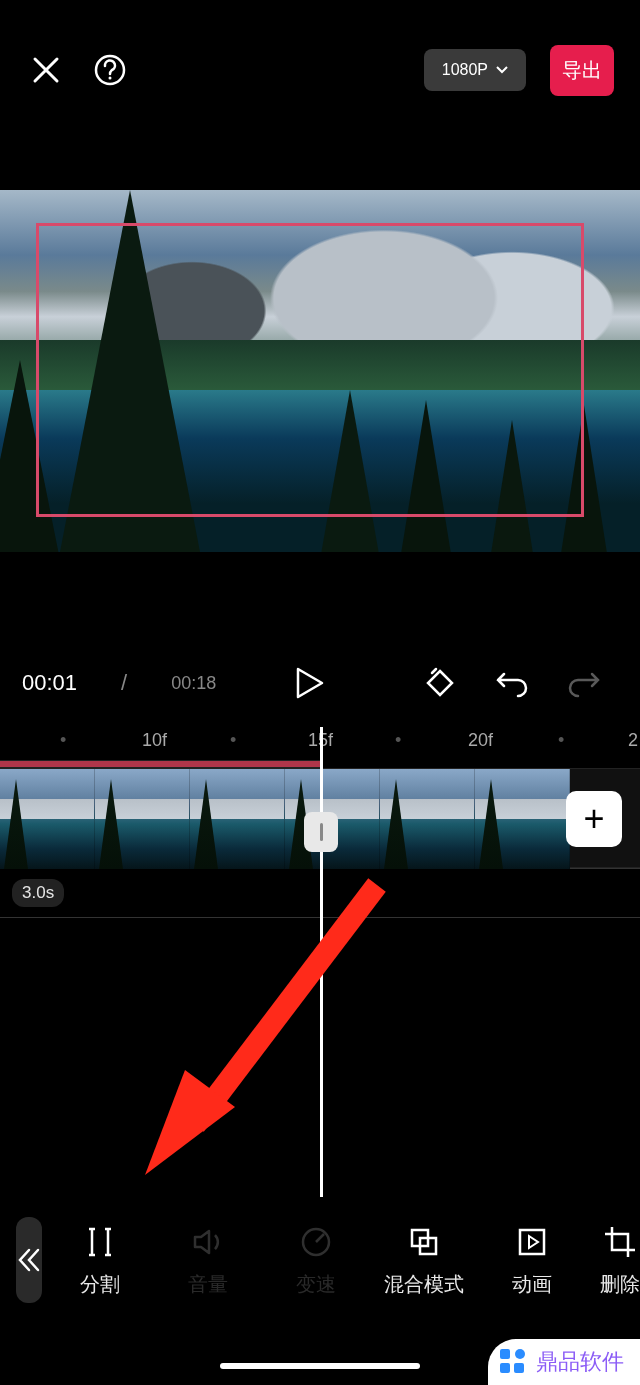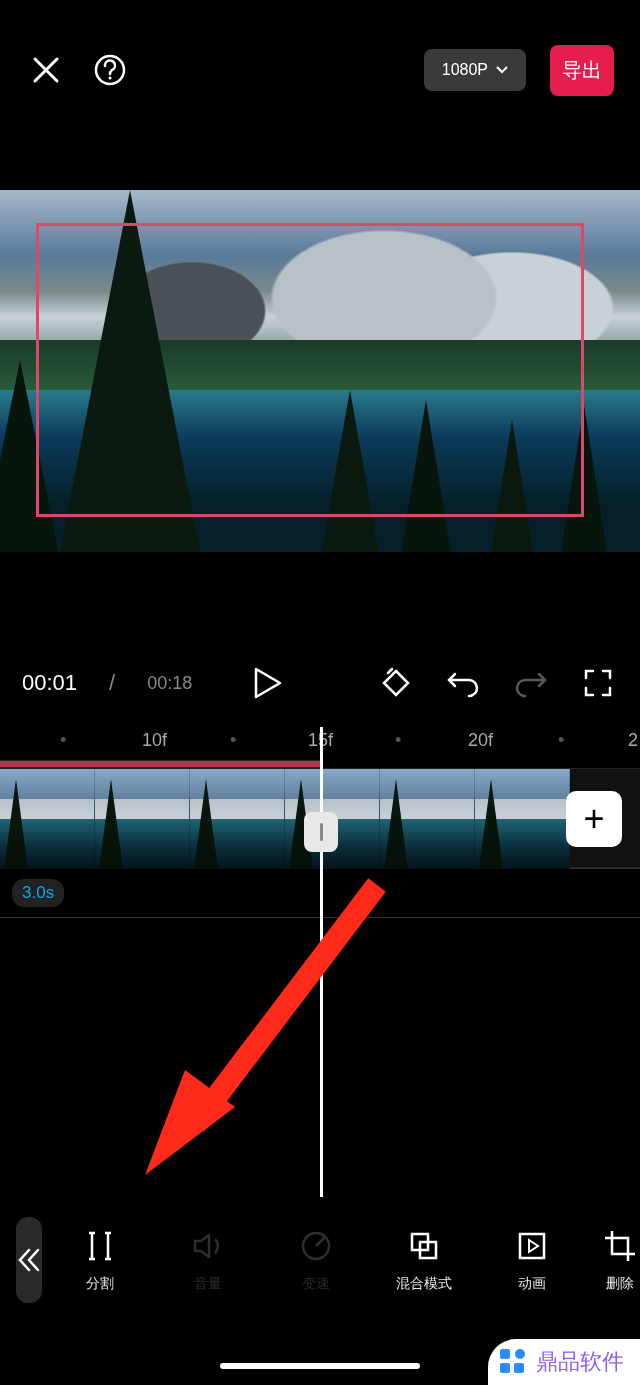--- a/index.html
+++ b/index.html
@@ -76,21 +76,21 @@
     top: 33px; left: 36px; right: 56px; bottom: 35px;
     border: 3px solid #d84a6a;
     pointer-events: none;
   }
   .playbar {
     display: flex;
     align-items: center;
     padding: 0 22px;
     margin-top: 106px;
     height: 50px;
-    gap: 28px;
+    gap: 40px;
   }
   .time-cur { color: #fff; font-size: 22px; }
   .time-sep { color: #888; font-size: 22px; margin: 0 4px; }
   .time-tot { color: #888; font-size: 18px; }
   .playbar .grow { flex: 1; }
   .pb-icon {
     width: 40px; height: 40px;
     display: flex; align-items: center; justify-content: center;
     cursor: pointer;
   }
@@ -155,21 +155,21 @@
   }
   .duration-track {
     height: 50px;
     border-top: 1px solid #333;
     border-bottom: 1px solid #333;
     display: flex; align-items: center;
     padding-left: 12px;
   }
   .duration-chip {
     background: #222;
-    color: #0ea5e9;
+    color: #e5e5e5;
     padding: 4px 10px;
     border-radius: 12px;
     font-size: 17px;
   }
   .playhead {
     position: absolute;
     left: 320px; top: -33px;
     width: 3px;
     height: 470px;
     background: #fff;
@@ -216,21 +216,21 @@
     flex-direction: column;
     align-items: center;
     gap: 10px;
     cursor: pointer;
   }
   .tool-item.disabled { opacity: 0.35; cursor: default; }
   .tool-icon {
     width: 38px; height: 38px;
     display: flex; align-items: center; justify-content: center;
   }
-  .tool-label { font-size: 14px; color: #e8e8e8; }
+  .tool-label { font-size: 20px; color: #e8e8e8; }
   .tool-item.disabled .tool-label { color: #777; }
   .home-indicator {
     position: absolute;
     bottom: 16px; left: 50%;
     transform: translateX(-50%);
     width: 200px; height: 6px;
     background: #fff;
     border-radius: 4px;
   }
   .watermark {

